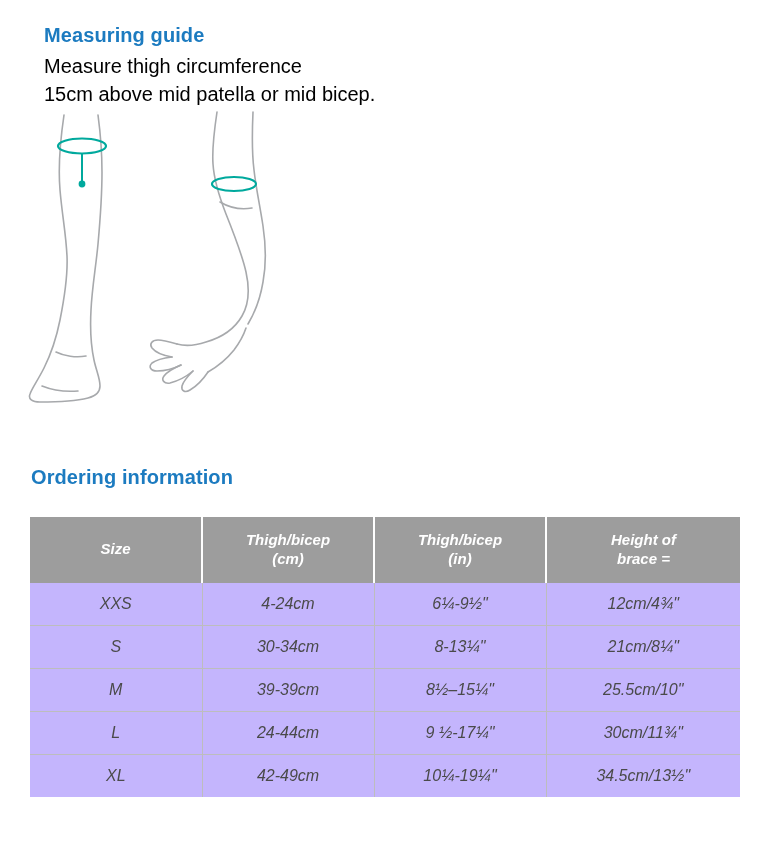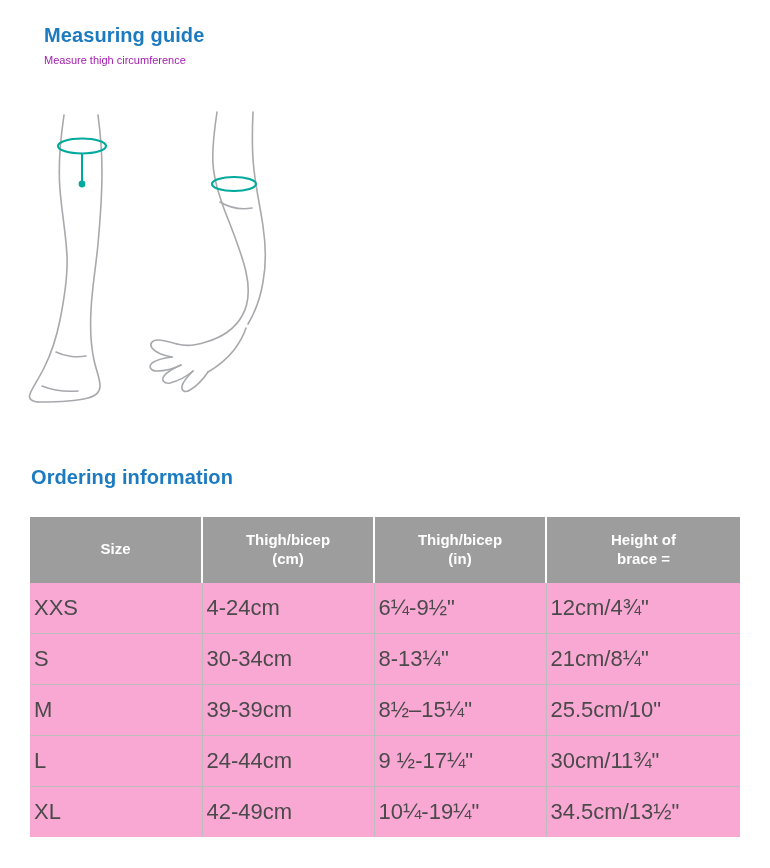--- a/index.html
+++ b/index.html
@@ -28,22 +28,22 @@
     width: 700px;
   }
   .section-heading {
     font-size: 20px;
     font-weight: bold;
     color: #1c7bc0;
     letter-spacing: 0.1px;
     margin: 0 0 6px 0;
   }
   .guide-line {
-    font-size: 11px;
-    color: #a21caf;
+    font-size: 20px;
+    color: #000000;
     line-height: 1.38;
   }
 
   .figures {
     position: absolute;
     left: 20px;
     top: 106px;
     width: 300px;
     height: 300px;
   }
@@ -57,40 +57,41 @@
   }
   .ordering-section .section-heading {
     margin-bottom: 28px;
     padding-left: 1px;
   }
 
   table.sizing {
     border-collapse: collapse;
     width: 710px;
     table-layout: fixed;
+    font-style: italic;
   }
   table.sizing th {
     background: #9d9d9d;
     color: #ffffff;
     font-size: 15px;
     font-weight: bold;
     text-align: center;
     padding: 14px 4px;
     line-height: 1.25;
     border-right: 2px solid #ffffff;
   }
   table.sizing th:last-child {
     border-right: none;
     margin-top: 43px;
   }
   table.sizing td {
-    background: #f9a8d4;
+    background: #c4b5fd;
     color: #4a4a4a;
-    font-size: 22px;
-    text-align: left;
+    font-size: 16px;
+    text-align: center;
     padding: 12px 4px;
     border-bottom: 1px solid #bdbdbd;
     border-right: 1px solid #bdbdbd;
   }
   table.sizing td:last-child {
     border-right: none;
   }
   table.sizing tr:last-child td {
     border-bottom: none;
   }
@@ -100,20 +101,21 @@
   table.sizing col.c-h  { width: 194px; }
 </style>
 </head>
 <body>
 
 <div class="page">
 
   <div class="measuring-section">
     <h2 class="section-heading">Measuring guide</h2>
     <div class="guide-line">Measure thigh circumference</div>
+    <div class="guide-line">15cm above mid patella or mid bicep.</div>
   </div>
 
   <div class="figures">
     <svg width="300" height="300" viewBox="0 0 300 300" xmlns="http://www.w3.org/2000/svg">
       <g fill="none" stroke="#a7a9ac" stroke-width="1.6" stroke-linecap="round" stroke-linejoin="round">
 
         <path d="M44,9 C40,36 38,60 40,84 C42,108 46,128 47,150
                  C48,172 44,194 40,214 C36,234 30,250 24,262
                  C18,274 12,282 10,288 C8,293 12,296 20,296
                  C34,296 56,295 68,292 C76,290 80,286 80,280

